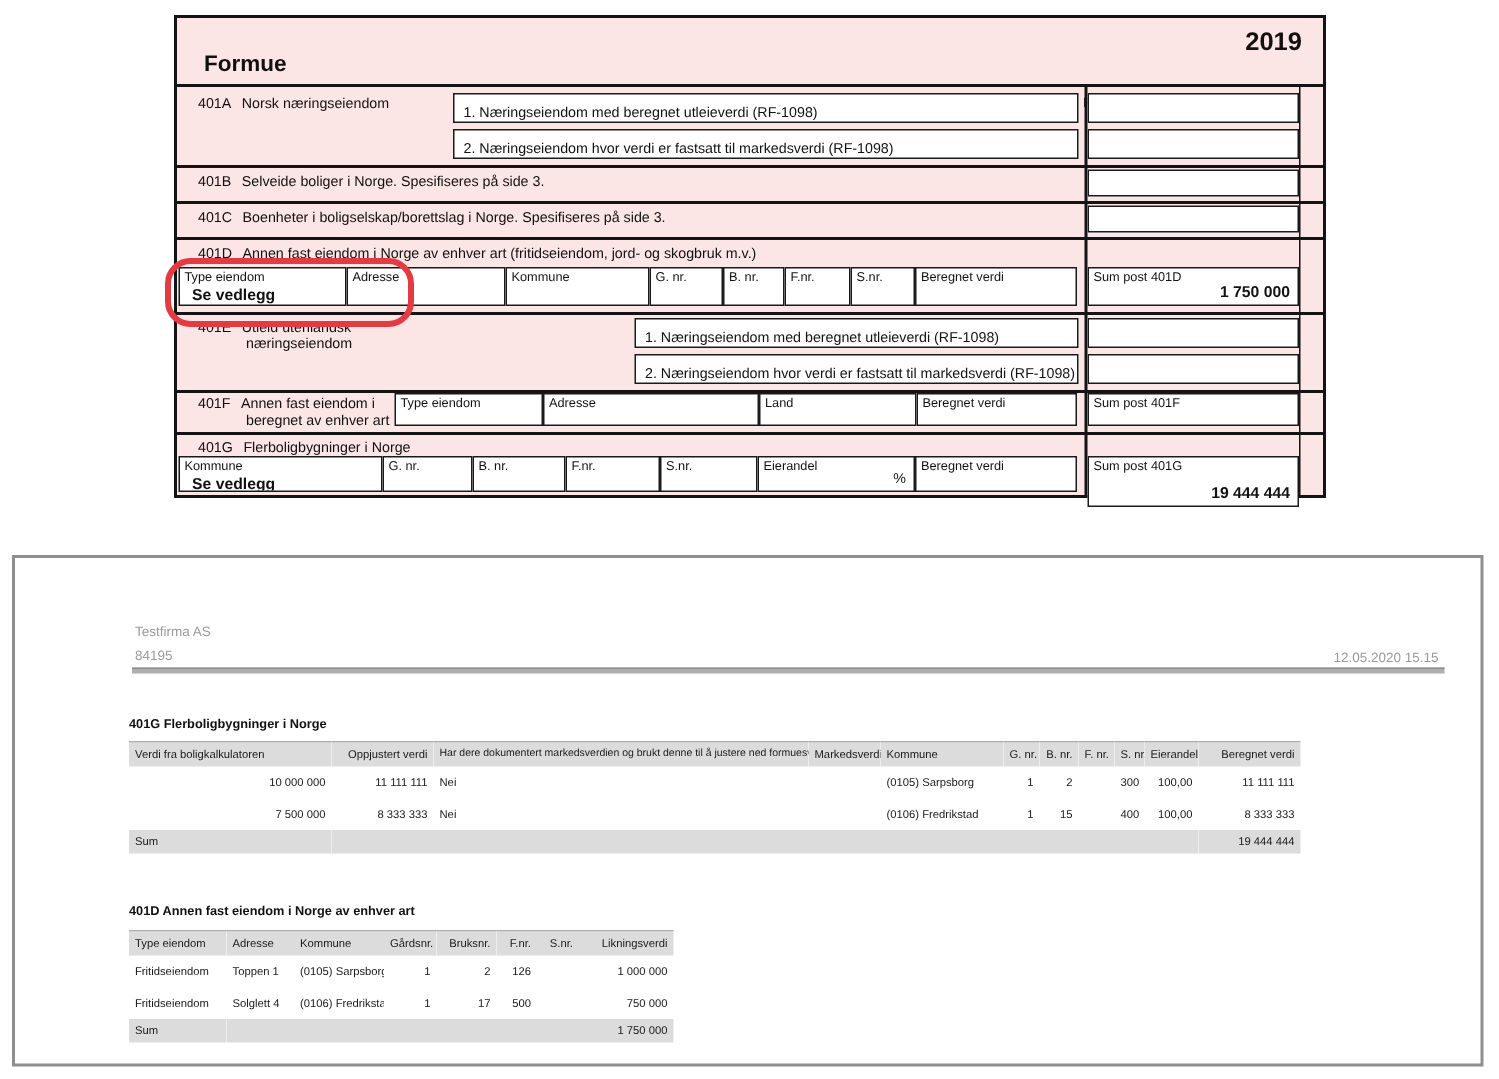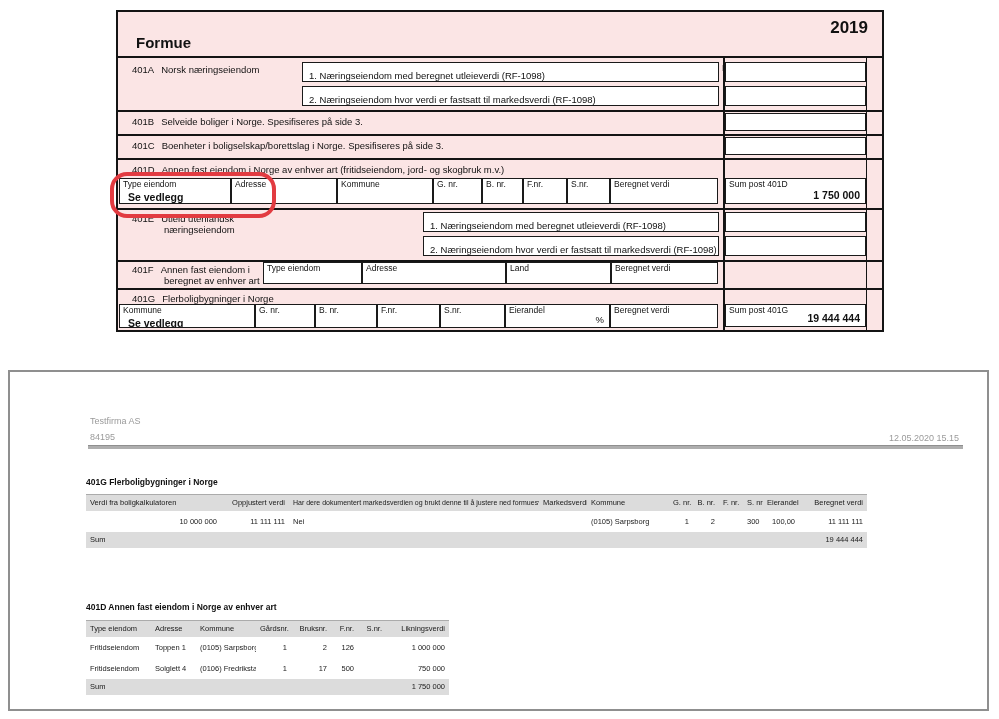--- a/index.html
+++ b/index.html
@@ -147,20 +147,23 @@
       </div>
     <div class="cell" style="left:244px;top:250px;width:144px;height:22px">
         <div>Adresse</div>
       </div>
     <div class="cell" style="left:388px;top:250px;width:105px;height:22px">
         <div>Land</div>
       </div>
     <div class="cell" style="left:493px;top:250px;width:107px;height:22px">
         <div>Beregnet verdi</div>
       </div>
+    <div class="cell" style="left:607px;top:250px;width:141px;height:22px">
+        <div>Sum post 401F</div>
+      </div>
     <div class="hl" style="top:276px"></div>
 
     <div class="rowlab" style="left:14px;top:281px">
       <span class="code">401G</span><span>Flerboligbygninger i Norge</span>
     </div>
     <div class="cell" style="left:1px;top:292px;width:136px;height:24px">
       <div>Kommune</div>
       <div class="cv">Se vedlegg</div>
     </div>
     <div class="cell" style="left:137px;top:292px;width:60px;height:24px">
@@ -175,21 +178,21 @@
     <div class="cell" style="left:322px;top:292px;width:65px;height:24px">
         <div>S.nr.</div>
       </div>
     <div class="cell" style="left:387px;top:292px;width:105px;height:24px">
       <div>Eierandel</div>
       <div class="pct">%</div>
     </div>
     <div class="cell" style="left:492px;top:292px;width:108px;height:24px">
         <div>Beregnet verdi</div>
       </div>
-    <div class="cell" style="left:607px;top:292px;width:141px;height:23px">
+    <div class="cell" style="left:607px;top:292px;width:141px;height:34px">
       <div>Sum post 401G</div>
       <div class="sv">19 444 444</div>
     </div>
   </section>
 
   <div id="annotation"></div>
 
   <section id="page">
     <div class="p-company muted">Testfirma AS</div>
     <div class="p-number muted">84195</div>
@@ -233,20 +236,33 @@
           <td class="t-l">Nei</td>
           <td class="t-l"></td>
           <td class="t-l">(0105) Sarpsborg</td>
           <td class="t-r">1</td>
           <td class="t-r">2</td>
           <td class="t-r"></td>
           <td class="t-r">300</td>
           <td class="t-r">100,00</td>
           <td class="t-r">11 111 111</td>
         </tr>
+        <tr>
+          <td class="t-r">7 500 000</td>
+          <td class="t-r">8 333 333</td>
+          <td class="t-l">Nei</td>
+          <td class="t-l"></td>
+          <td class="t-l">(0106) Fredrikstad</td>
+          <td class="t-r">1</td>
+          <td class="t-r">15</td>
+          <td class="t-r"></td>
+          <td class="t-r">400</td>
+          <td class="t-r">100,00</td>
+          <td class="t-r">8 333 333</td>
+        </tr>
         <tr class="sumrow">
           <td class="t-l">Sum</td>
           <td colspan="9"></td>
           <td class="t-r">19 444 444</td>
         </tr>
       </tbody>
     </table>
 
     <div class="sec-head" id="headD">401D Annen fast eiendom i Norge av enhver art</div>
     <table class="rpt" id="tableD">

